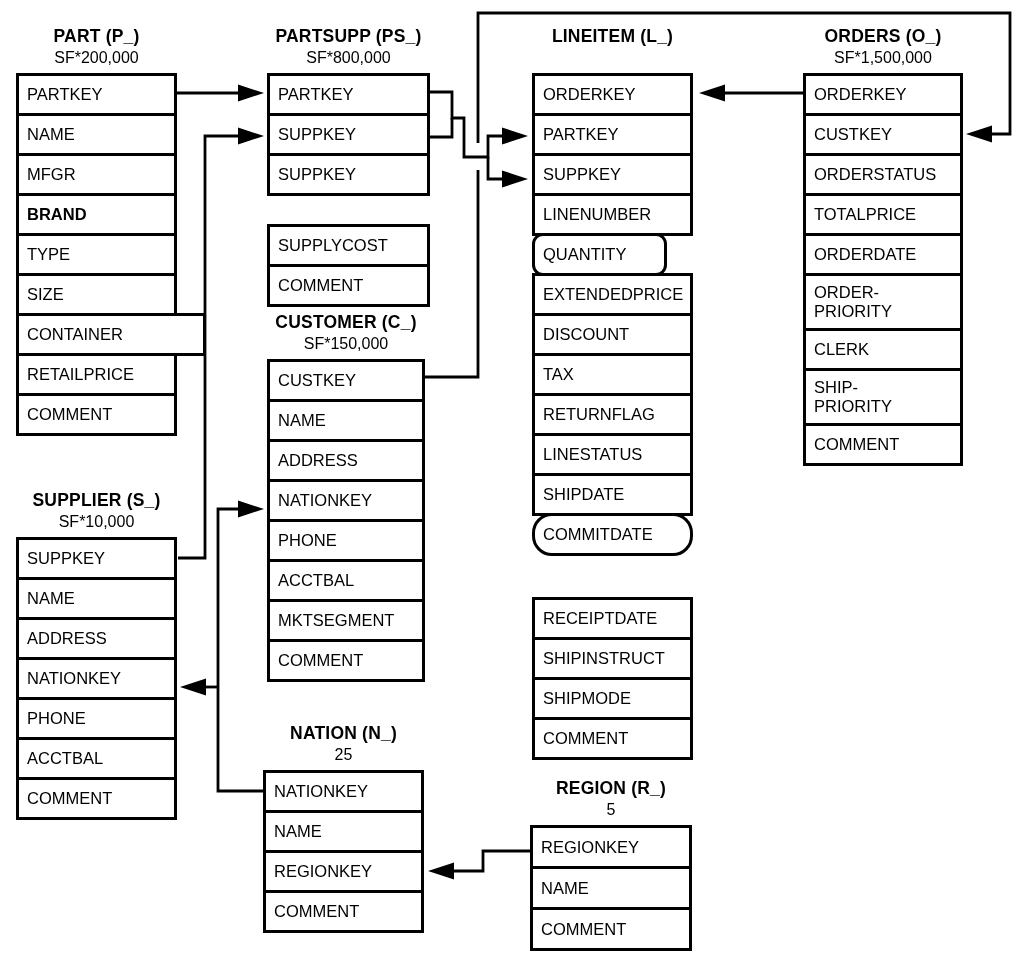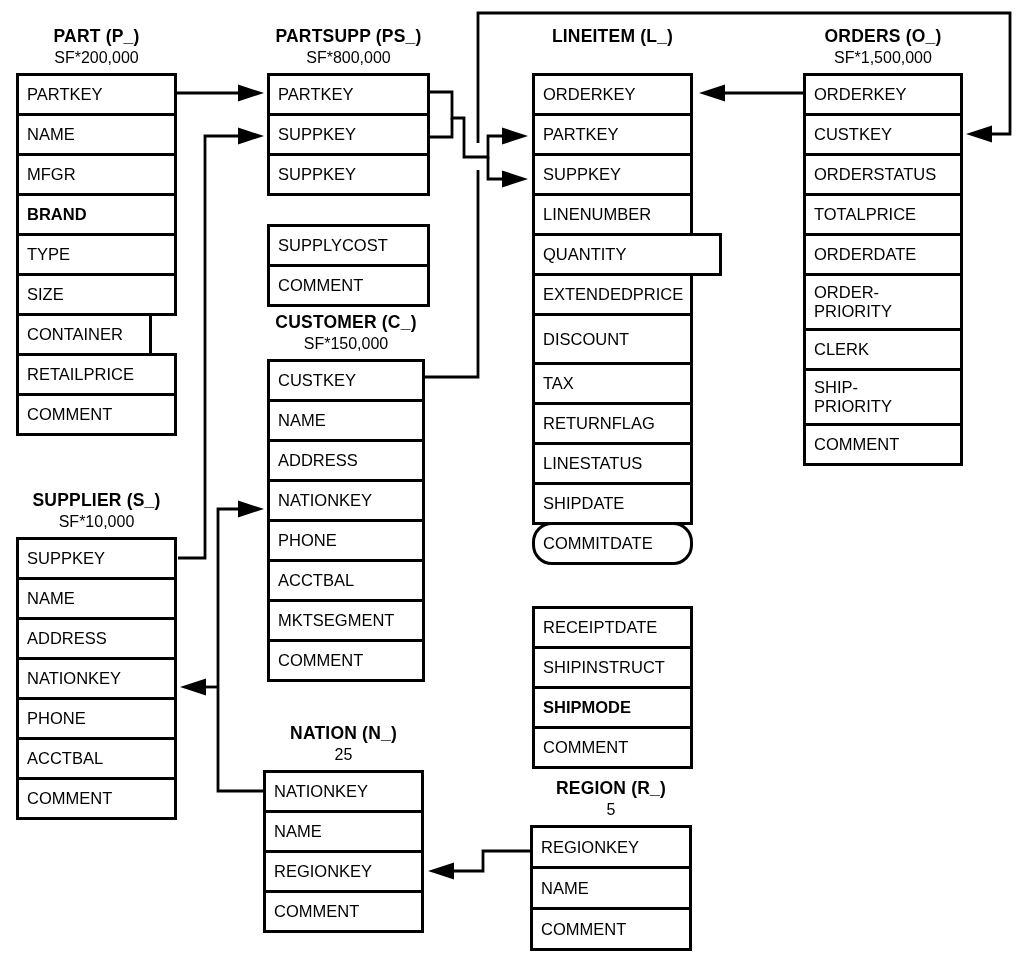--- a/index.html
+++ b/index.html
@@ -81,21 +81,21 @@
       </div>
       <div class="tbl-row" style="height: 43px; width: 161px; font-weight: bold;">
         <span class="row-label">BRAND</span>
       </div>
       <div class="tbl-row" style="height: 43px; width: 161px;">
         <span class="row-label">TYPE</span>
       </div>
       <div class="tbl-row" style="height: 43px; width: 161px;">
         <span class="row-label">SIZE</span>
       </div>
-      <div class="tbl-row" style="height: 43px; width: 136px;">
+      <div class="tbl-row" style="height: 43px; width: 190px;">
         <span class="row-label">CONTAINER</span>
       </div>
       <div class="tbl-row" style="height: 43px; width: 161px;">
         <span class="row-label">RETAILPRICE</span>
       </div>
       <div class="tbl-row" style="height: 43px; width: 161px;">
         <span class="row-label">COMMENT</span>
       </div>
     </div>
     <div class="tbl-head" style="left: 237px; top: 26px; width: 223px;">
@@ -128,27 +128,27 @@
       </div>
       <div class="tbl-row" style="height: 43px; width: 161px;">
         <span class="row-label">PARTKEY</span>
       </div>
       <div class="tbl-row" style="height: 43px; width: 161px;">
         <span class="row-label">SUPPKEY</span>
       </div>
       <div class="tbl-row" style="height: 43px; width: 161px;">
         <span class="row-label">LINENUMBER</span>
       </div>
-      <div class="tbl-row" style="height: 43px; width: 190px;">
+      <div class="tbl-row" style="height: 43px; width: 135px; border-radius: 11px;">
         <span class="row-label">QUANTITY</span>
       </div>
       <div class="tbl-row" style="height: 43px; width: 161px;">
         <span class="row-label">EXTENDEDPRICE</span>
       </div>
-      <div class="tbl-row" style="height: 52px; width: 161px; align-items: center;">
+      <div class="tbl-row" style="height: 43px; width: 161px; align-items: center;">
         <span class="row-label">DISCOUNT</span>
       </div>
       <div class="tbl-row" style="height: 43px; width: 161px; text-align: right;">
         <span class="row-label">TAX</span>
       </div>
       <div class="tbl-row" style="height: 43px; width: 161px;">
         <span class="row-label">RETURNFLAG</span>
       </div>
       <div class="tbl-row" style="height: 43px; width: 161px;">
         <span class="row-label">LINESTATUS</span>
@@ -158,21 +158,21 @@
       </div>
       <div class="tbl-row" style="height: 43px; width: 161px; border-radius: 20px;">
         <span class="row-label">COMMITDATE</span>
       </div>
       <div class="tbl-row" style="height: 43px; width: 161px; margin-top: 41px;">
         <span class="row-label">RECEIPTDATE</span>
       </div>
       <div class="tbl-row" style="height: 43px; width: 161px;">
         <span class="row-label">SHIPINSTRUCT</span>
       </div>
-      <div class="tbl-row" style="height: 43px; width: 161px; font-weight: bold;">
+      <div class="tbl-row" style="height: 43px; width: 161px;">
         <span class="row-label">SHIPMODE</span>
       </div>
       <div class="tbl-row" style="height: 43px; width: 161px;">
         <span class="row-label">COMMENT</span>
       </div>
     </div>
     <div class="tbl-head" style="left: 773px; top: 26px; width: 220px;">
       <div class="tbl-title">ORDERS (O_)</div>
       <div class="tbl-card">SF*1,500,000</div>
     </div>

